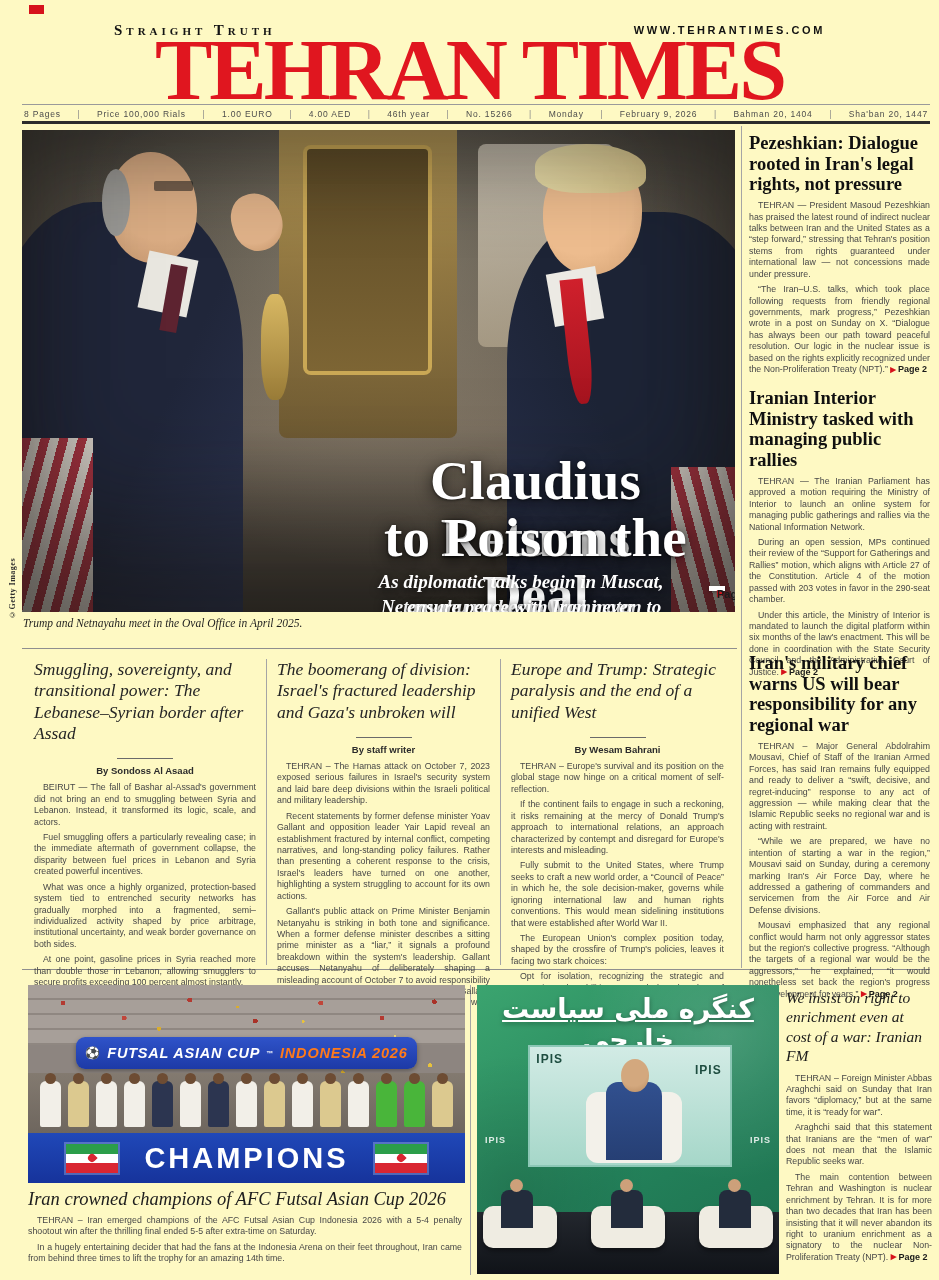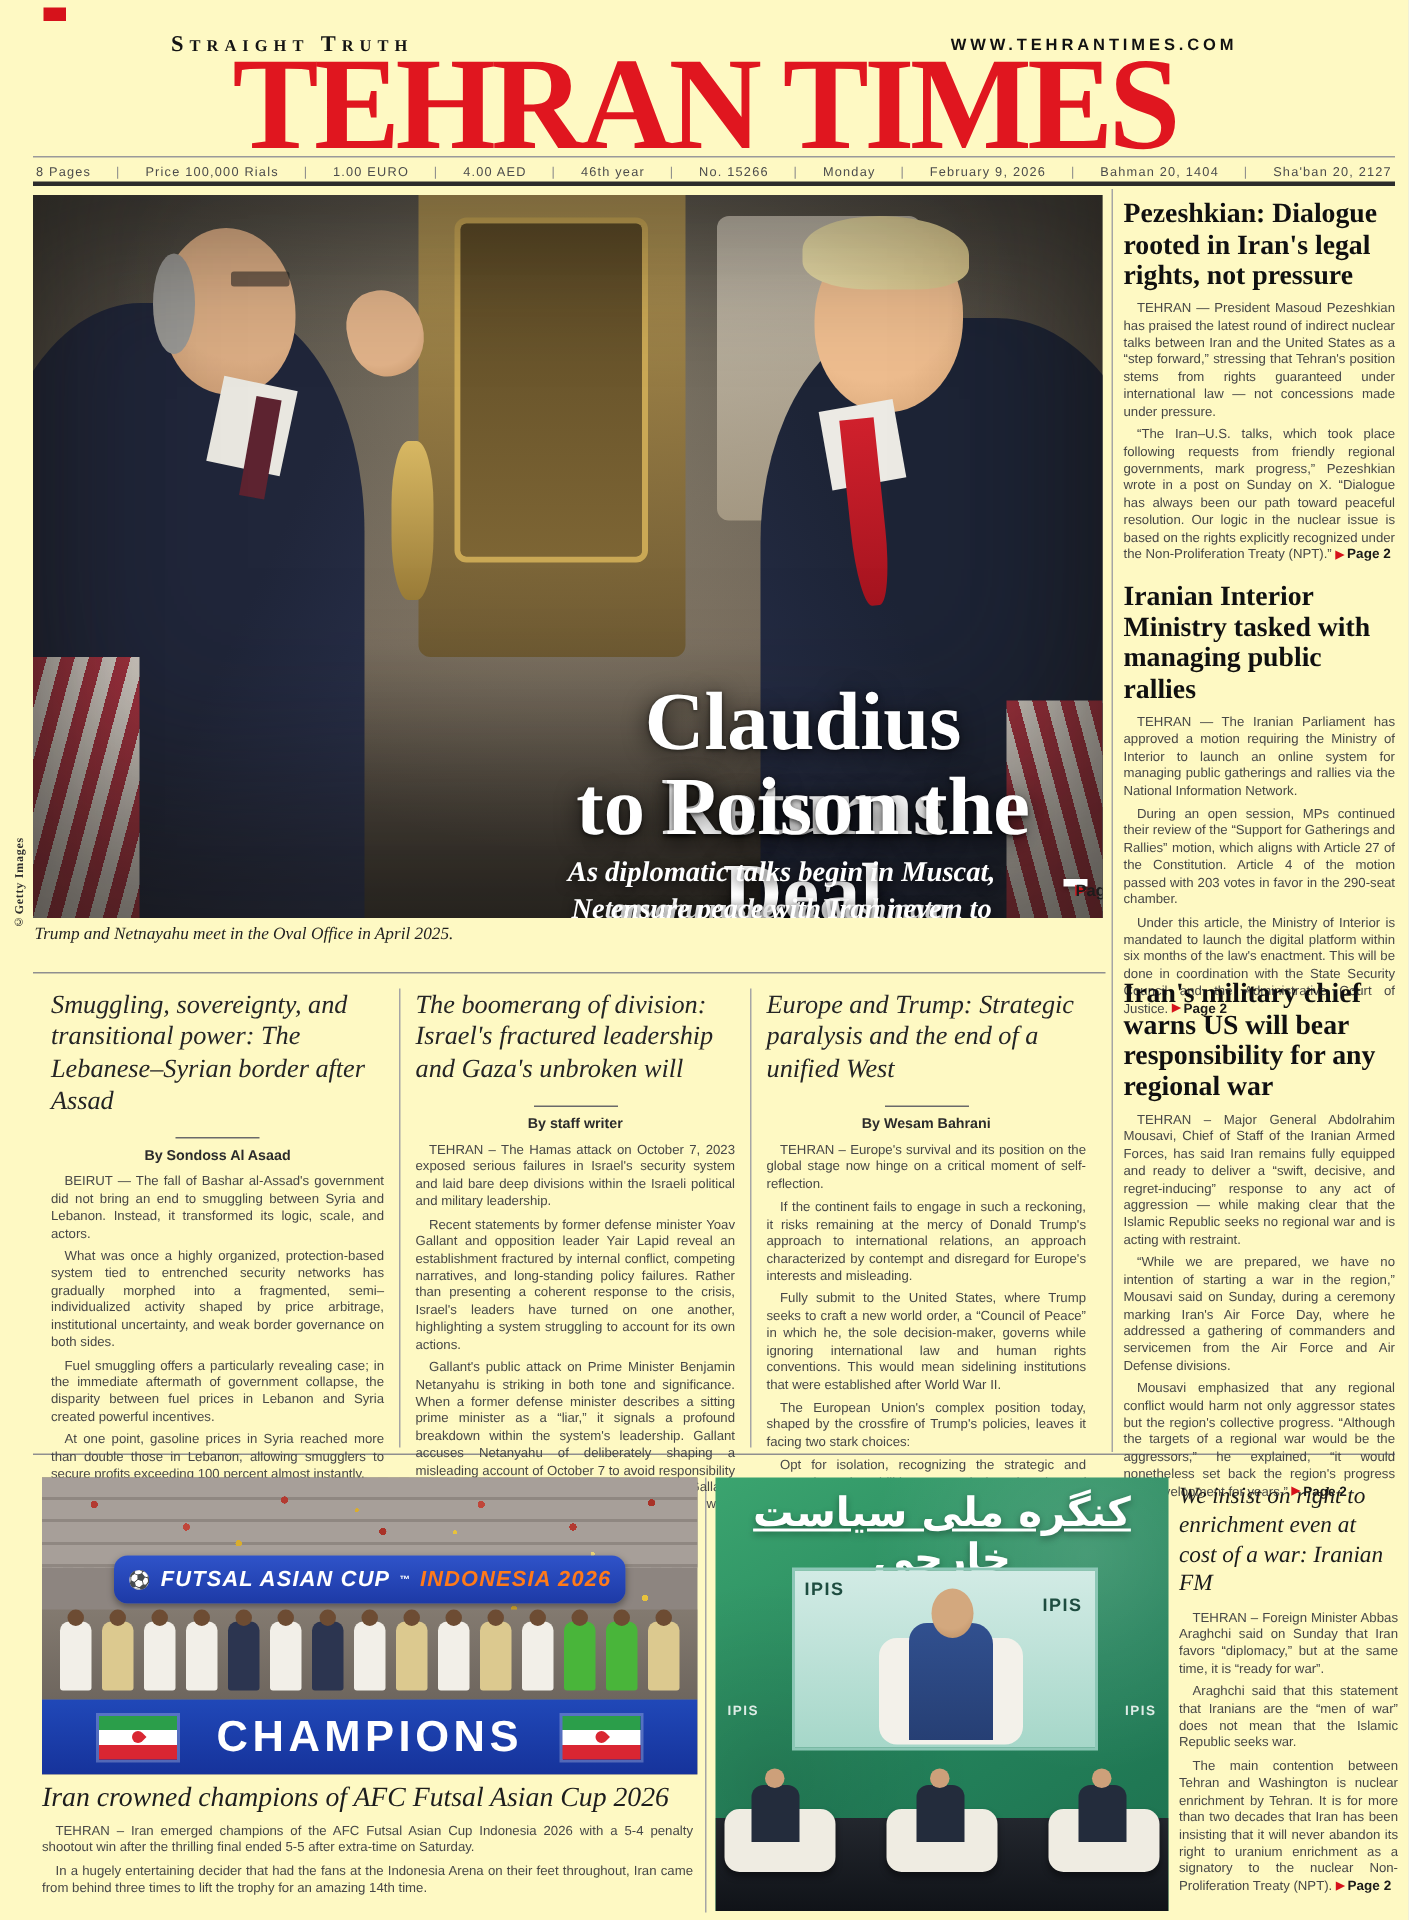--- a/index.html
+++ b/index.html
@@ -190,21 +190,21 @@
       <span>46th year</span>
         <span class="sep">|</span>
       <span>No. 15266</span>
         <span class="sep">|</span>
       <span>Monday</span>
         <span class="sep">|</span>
       <span>February 9, 2026</span>
         <span class="sep">|</span>
       <span>Bahman 20, 1404</span>
         <span class="sep">|</span>
-      <span>Sha'ban 20, 2127</span>
+      <span>Sha'ban 20, 1447</span>
     </div>
     <div class="rule-thick"></div>
   </header>
 
   <div class="lead-photo">
     <div class="lp-gold"></div>
     <div class="lp-gold-inner"></div>
     <div class="lp-window"></div>
     <div class="lp-candle"></div>
     <div class="lp-figL"></div>
@@ -265,22 +265,22 @@
     <p class="body-p">TEHRAN – Major General Abdolrahim Mousavi, Chief of Staff of the Iranian Armed Forces, has said Iran remains fully equipped and ready to deliver a “swift, decisive, and regret-inducing” response to any act of aggression — while making clear that the Islamic Republic seeks no regional war and is acting with restraint.</p>
     <p class="body-p">“While we are prepared, we have no intention of starting a war in the region,” Mousavi said on Sunday, during a ceremony marking Iran's Air Force Day, where he addressed a gathering of commanders and servicemen from the Air Force and Air Defense divisions.</p>
     <p class="body-p"><span>Mousavi emphasized that any regional conflict would harm not only aggressor states but the region's collective progress. “Although the targets of a regional war would be the aggressors,” he explained, “it would nonetheless set back the region's progress and development for years.”</span> <span class="ptag"><span class="arr">▶</span><span>Page 2</span></span></p>
   </article>
 
   <article class="mid-col" style="left:34px;width:222px;">
     <h3>Smuggling, sovereignty, and transitional power: The Lebanese–Syrian border after Assad</h3>
     <div class="byline-rule"></div>
     <div class="byline">By Sondoss Al Asaad</div>
     <p class="body-p">BEIRUT — The fall of Bashar al-Assad's government did not bring an end to smuggling between Syria and Lebanon. Instead, it transformed its logic, scale, and actors.</p>
+    <p class="body-p">Fuel smuggling offers a particularly revealing case; in the immediate aftermath of government collapse, the disparity between fuel prices in Lebanon and Syria created powerful incentives.</p>
     <p class="body-p">What was once a highly organized, protection-based system tied to entrenched security networks has gradually morphed into a fragmented, semi–individualized activity shaped by price arbitrage, institutional uncertainty, and weak border governance on both sides.</p>
-    <p class="body-p">Fuel smuggling offers a particularly revealing case; in the immediate aftermath of government collapse, the disparity between fuel prices in Lebanon and Syria created powerful incentives.</p>
     <p class="body-p">At one point, gasoline prices in Syria reached more than double those in Lebanon, allowing smugglers to secure profits exceeding 100 percent almost instantly.</p>
     <p class="body-p">This dynamic thrived amid security disarray, porous borders, and the temporary absence of a coherent enforcement</p>
   </article>
 
   <article class="mid-col" style="left:277px;width:213px;">
     <h3>The boomerang of division: Israel's fractured leadership and Gaza's unbroken will</h3>
     <div class="byline-rule"></div>
     <div class="byline">By staff writer</div>
     <p class="body-p">TEHRAN – The Hamas attack on October 7, 2023 exposed serious failures in Israel's security system and laid bare deep divisions within the Israeli political and military leadership.</p>
     <p class="body-p">Recent statements by former defense minister Yoav Gallant and opposition leader Yair Lapid reveal an establishment fractured by internal conflict, competing narratives, and long-standing policy failures. Rather than presenting a coherent response to the crisis, Israel's leaders have turned on one another, highlighting a system struggling to account for its own actions.</p>

